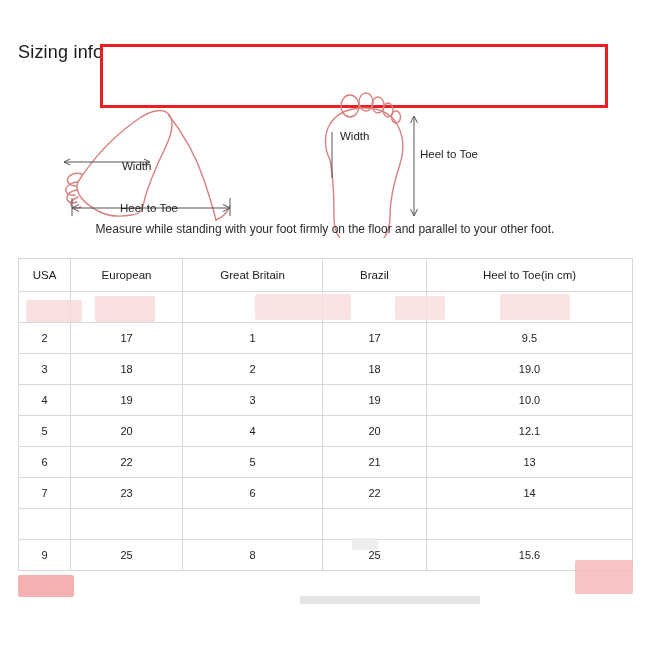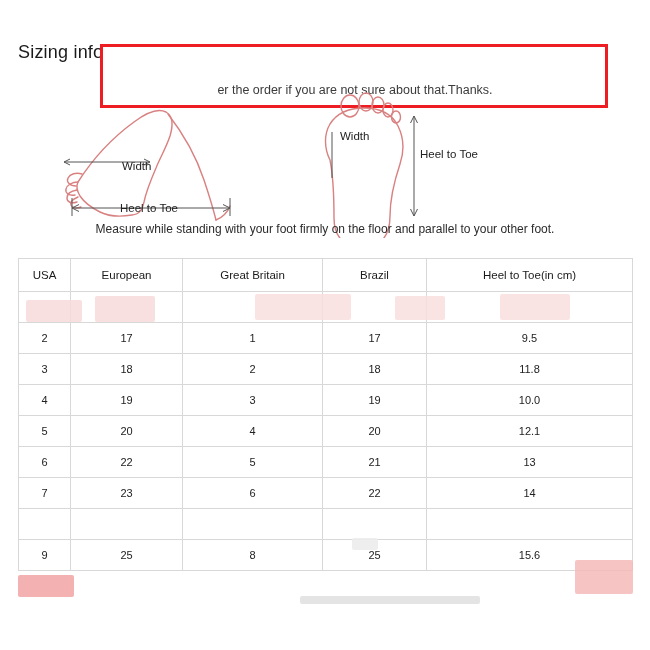--- a/index.html
+++ b/index.html
@@ -134,21 +134,20 @@
 </head>
 <body>
 
 <div class="page">
 
   <div class="sizing-title">Sizing info</div>
 
   <div class="note-box"></div>
   <div class="note-text">
     <br>
-    <span>er the order if you are not sure about that.Thanks.</span>
   </div>
 
   <div class="diagram">
     <svg width="650" height="152" viewBox="0 0 650 152" xmlns="http://www.w3.org/2000/svg">
       <g fill="none" stroke="#d98080" stroke-width="1.4" stroke-linecap="round" stroke-linejoin="round">
 
         <path d="M78,96 C92,74 112,52 134,36 C146,27 158,22 166,26 C173,30 173,40 170,50
                  C166,62 160,72 156,82 C150,96 146,106 144,116 C142,124 140,128 132,129
                  C120,131 108,130 100,126 C92,122 84,116 80,110 C77,105 76,100 78,96 Z"></path>
 
@@ -232,21 +231,21 @@
           <td>17</td>
           <td>1</td>
           <td>17</td>
           <td>9.5</td>
         </tr>
         <tr>
           <td>3</td>
           <td>18</td>
           <td>2</td>
           <td>18</td>
-          <td>11.8</td>
+          <td>19.0</td>
         </tr>
         <tr>
           <td>4</td>
           <td>19</td>
           <td>3</td>
           <td>19</td>
           <td>10.0</td>
         </tr>
         <tr>
           <td>5</td>

